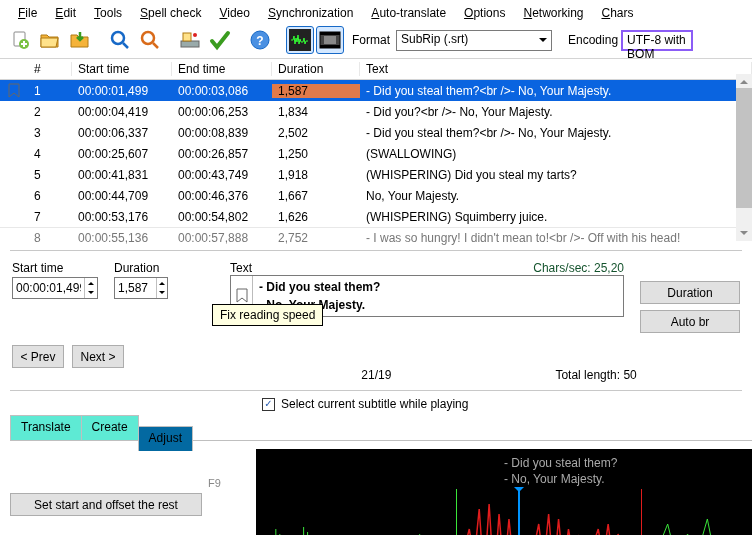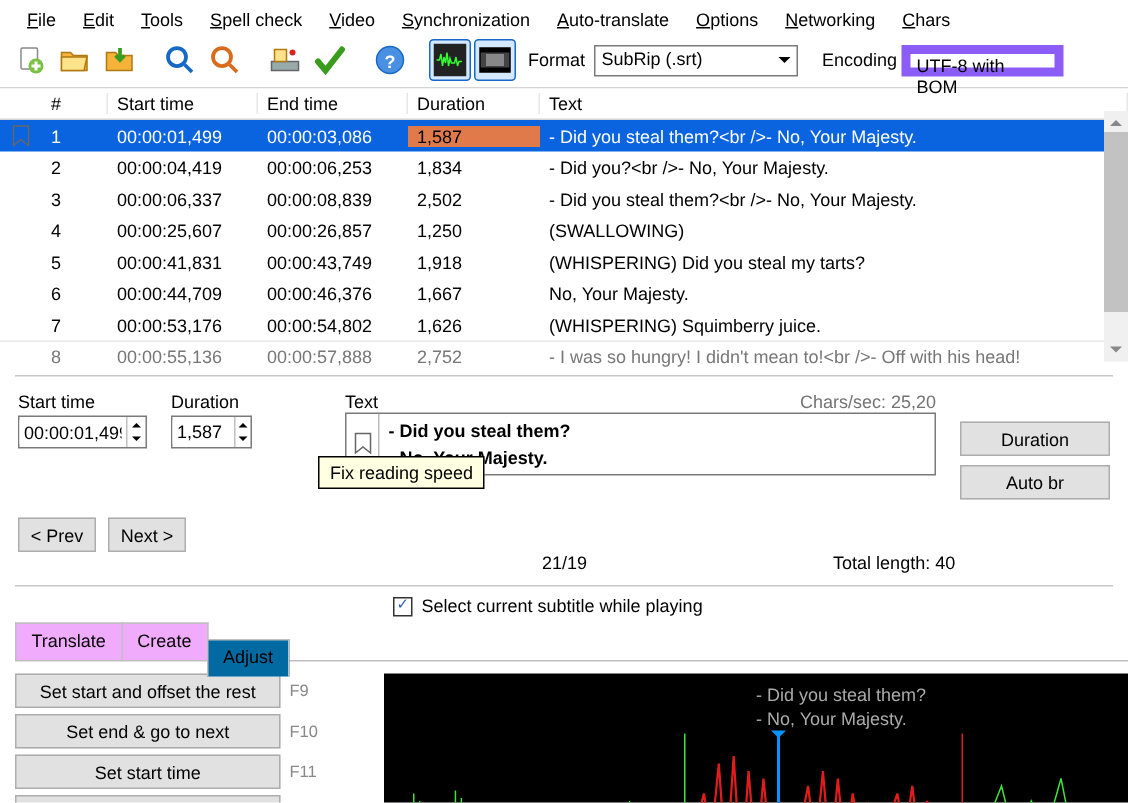--- a/index.html
+++ b/index.html
@@ -4,23 +4,23 @@
 <style>
   * { box-sizing: border-box; font-family: "Segoe UI", Tahoma, sans-serif; font-size: 12px; }
   body { margin: 0; background: #fff; width: 752px; height: 535px; overflow: hidden; color: #000; }
   .menubar { display: flex; gap: 2px; padding: 4px 10px 2px; }
   .menubar > div { padding: 2px 8px; cursor: default; }
   .menubar > div:first-letter { text-decoration: underline; }
   .toolbar { display: flex; align-items: center; padding: 2px 6px 4px; gap: 2px; }
   .tbtn { width: 28px; height: 28px; display: flex; align-items: center; justify-content: center; border-radius: 3px; }
   .tsep { width: 8px; }
   .fmt-label { margin-left: 6px; margin-right: 4px; }
-  .fmt-select { width: 136px; height: 21px; border: 1px solid #7a7a7a; background: #fff; padding: 1px 18px 1px 4px; position: relative; }
+  .fmt-select { width: 156px; height: 21px; border: 1px solid #7a7a7a; background: #fff; padding: 1px 18px 1px 4px; position: relative; }
   .fmt-select::after { content: ""; position: absolute; right: 4px; top: 7px; border: 4px solid transparent; border-top-color: #000; }
-  .enc-input { width: 108px; height: 21px; border: 6px solid #8b5cf6; padding: 1px 4px; }
+  .enc-input { width: 72px; height: 21px; border: 2px solid #8b5cf6; padding: 1px 4px; }
   .enc-label { margin-left: 14px; margin-right: 1px; }
   .grid { border-top: 1px solid #d4d4d4; }
   .gridhead, .gridrow { display: flex; align-items: center; height: 21px; }
   .gridhead { border-bottom: 1px solid #d4d4d4; background: #fff; }
   .gridhead > div { padding-left: 6px; color: #000; font-weight: 400; border-right: 1px solid #e8e8e8; }
   .col-bm { width: 28px; padding: 0 !important; display:flex; justify-content:center; }
   .col-n  { width: 44px; }
   .col-st { width: 100px; }
   .col-et { width: 100px; }
   .col-du { width: 88px; }
@@ -59,42 +59,42 @@
   .nav-btns .winbtn { width: 52px; text-align: center; }
 
   .length-row { display: flex; gap: 24px; padding: 0 12px 6px 348px; font-size:12px; }
   .length-row .sl { margin-right: 140px; }
 
   .cb-row { display:flex; align-items:center; gap:6px; margin: 6px 0 4px 262px; }
   .cb { width:13px; height:13px; border:1px solid #333; display:flex; align-items:center; justify-content:center; }
   .cb::after { content:"✓"; font-size:10px; line-height:1; color:#2a5db0; }
 
   .tabs { display:flex; margin-left:10px; }
-  .tab { padding: 4px 10px 6px; border:1px solid #bfbfbf; border-bottom: none; background:#f0abfc; position: relative; top:0; }
+  .tab { padding: 4px 10px 6px; border:1px solid #bfbfbf; border-bottom: none; background:#5eead4; position: relative; top:0; }
   .tab + .tab { margin-left:-1px; }
   .tab.active { background:#0369a1; z-index:2; top:11px; }
 
   .bottom-area { display:flex; margin: 0 0 0 10px; border-top:1px solid #bfbfbf; padding-top:8px; }
   .adjust-col { width: 230px; display:flex; flex-direction:column; gap:4px; }
   .adjust-row { display:flex; align-items:center; gap:6px; }
-  .adjust-row .winbtn { width: 177px; }
+  .adjust-row .winbtn { width: 192px; margin-top: 44px; }
   .fkey { color:#888; font-size:11px; }
 
   .wave { flex:1; margin-left:16px; position:relative; background:#000; height:150px; overflow:hidden; }
   .sub-overlay { position:absolute; top:6px; left:50%; color:#aaa; font-size:13px; line-height:16px; text-align:left; }
   .waveform { position:absolute; left:0; right:0; bottom:0; height:110px; }
   .cursor { position:absolute; top:0; bottom:0; width:2px; background:#0094ff; left:262px; }
   .cursor::before, .cursor::after{content:"";position:absolute;width:0;height:0;border:5px solid transparent;left:-4px;}
   .cursor::before{top:-2px;border-top-color:#0094ff;}
   .cursor::after{bottom:-2px;border-bottom-color:#0094ff;}
   .borderline { position:absolute; top:0; bottom:0; width:1px; }
 
   .divider { height:1px; background:#c8c8c8; margin:2px 10px 0 10px; }
 
-  .chars-sec { color: #737373; }
+  .chars-sec { color: #14532d; }
 </style>
 </head>
 <body>
 
 <div class="menubar">
   <div>File</div>
   <div>Edit</div>
   <div>Tools</div>
   <div>Spell check</div>
   <div>Video</div>
@@ -313,21 +313,21 @@
 
 <div class="tooltip">Fix reading speed</div>
 
 <div class="nav-btns">
   <div class="winbtn">&lt; Prev</div>
   <div class="winbtn">Next &gt;</div>
 </div>
 
 <div class="length-row">
   <span class="sl"><span style="visibility:hidden">h:</span> <span>21/19</span></span>
-  <span>Total length: 40</span>
+  <span>Total length: 50</span>
 </div>
 
 <div class="divider"></div>
 
 <div class="cb-row">
   <div class="cb"></div>
   <span>Select current subtitle while playing</span>
 </div>
 
 <div style="display:flex;align-items:flex-end;">

